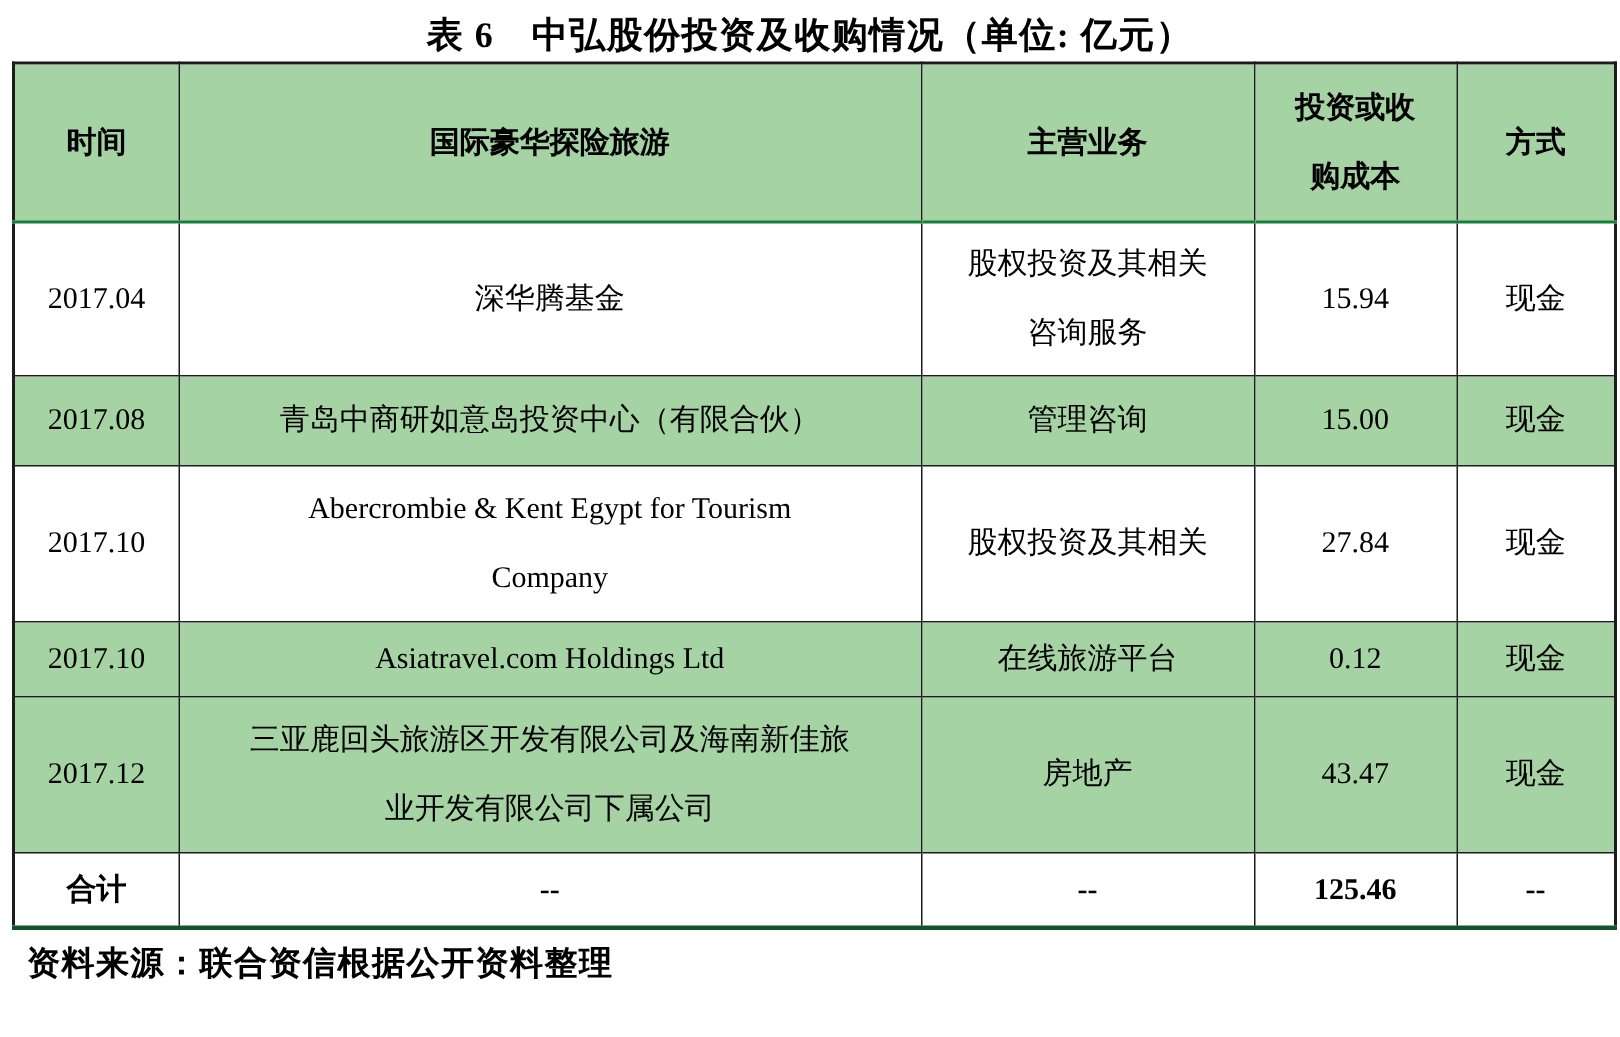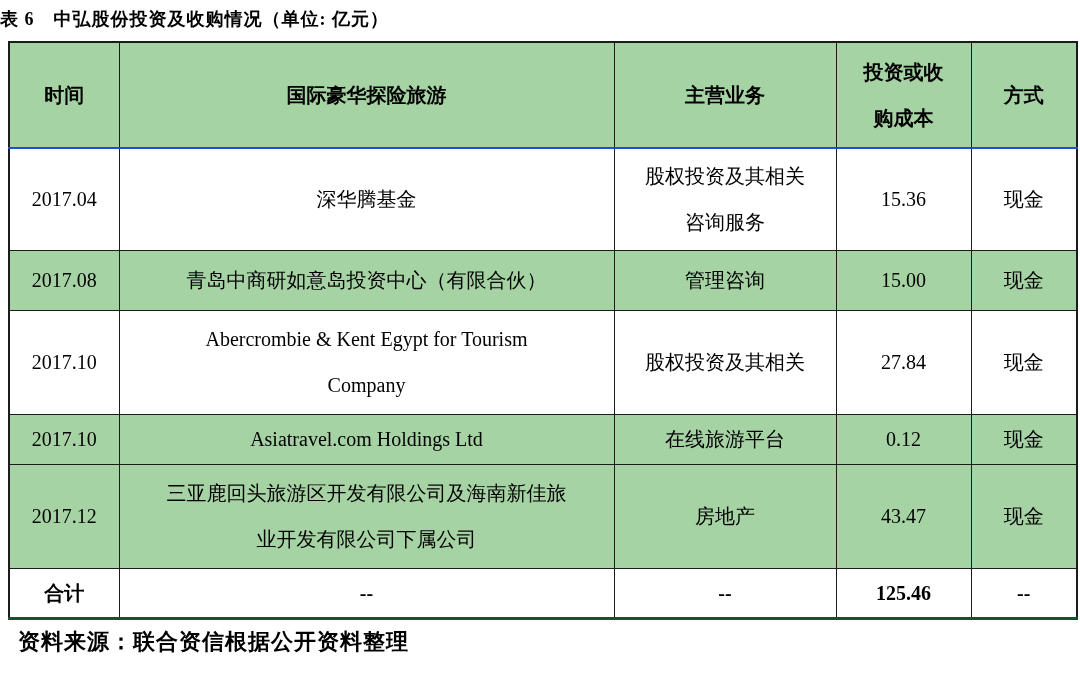--- a/index.html
+++ b/index.html
@@ -13,22 +13,22 @@
     color: #000000;
   }
   .page {
     width: 1080px;
     height: 691px;
     position: relative;
   }
   .doc-title {
     height: 34px;
     padding-top: 7px;
-    text-align: left;
-    font-size: 18px;
+    text-align: center;
+    font-size: 24px;
     font-weight: bold;
     letter-spacing: 1px;
   }
   table.report-table {
     table-layout: fixed;
     border-collapse: collapse;
     width: 1068px;
     margin-left: 8px;
     border: 2px solid #1c1c1c;
   }
@@ -38,21 +38,21 @@
     text-align: center;
     vertical-align: middle;
     font-size: 20px;
     padding: 0 8px;
     white-space: pre-line;
     line-height: 46px;
     overflow: hidden;
   }
   table.report-table thead th {
     font-weight: bold;
-    border-bottom: 2px solid #1d4ed8;
+    border-bottom: 2px solid #15803d;
     margin-left: 17px;
   }
   tr.row-green, thead tr {
     background: #a6d3a3;
   }
   tr.row-white {
     background: #ffffff;
   }
   td.cost-cell {
     text-align: right;
@@ -93,21 +93,21 @@
 购成本</th>
         <th>方式</th>
       </tr>
     </thead>
     <tbody>
       <tr class="row-white" style="height:102px;">
         <td>2017.04</td>
         <td>深华腾基金</td>
         <td>股权投资及其相关
 咨询服务</td>
-        <td class="cost-cell">15.36</td>
+        <td class="cost-cell">15.94</td>
         <td>现金</td>
       </tr>
       <tr class="row-green" style="height:60px;padding-left:16px;">
         <td>2017.08</td>
         <td>青岛中商研如意岛投资中心（有限合伙）</td>
         <td>管理咨询</td>
         <td class="cost-cell">15.00</td>
         <td>现金</td>
       </tr>
       <tr class="row-white" style="height:104px;">

